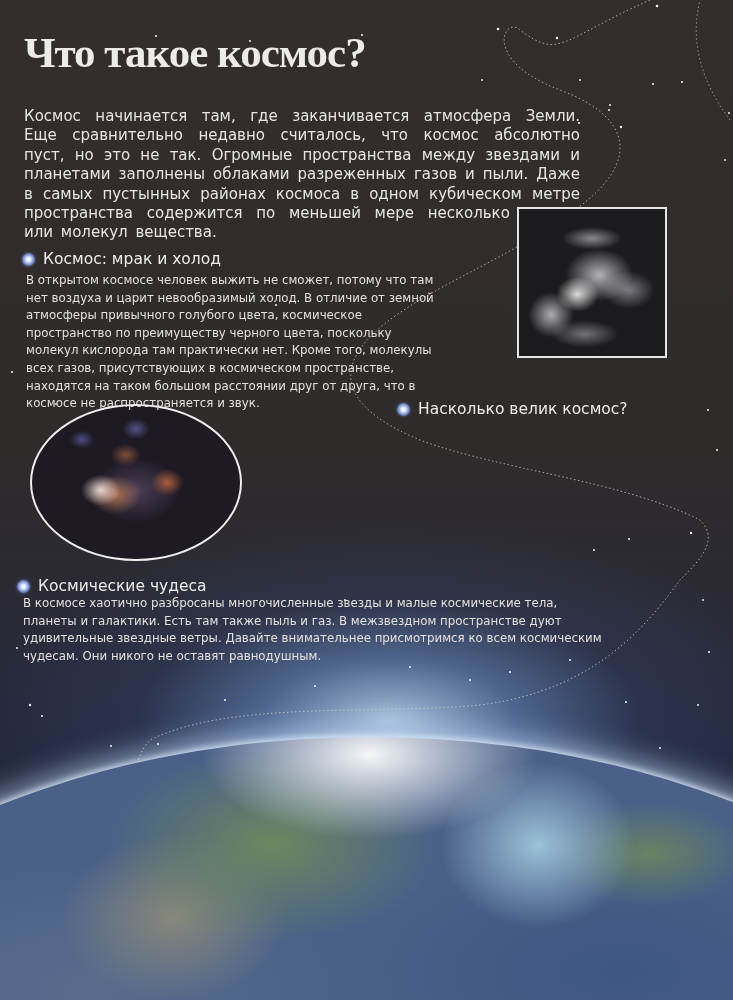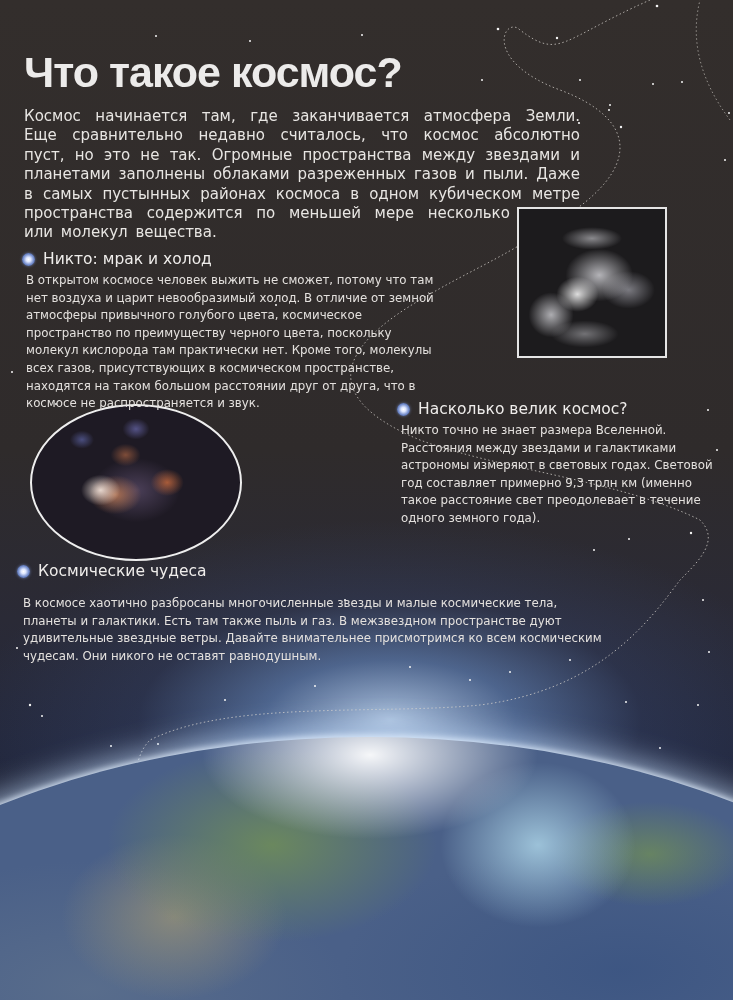--- a/index.html
+++ b/index.html
@@ -12,22 +12,22 @@
   .page {
     position: absolute; inset: 0;
     background:
       radial-gradient(ellipse 420px 200px at 390px 720px, rgba(190,215,245,0.85) 0%, rgba(110,150,210,0.55) 30%, rgba(60,80,130,0.25) 60%, rgba(47,43,42,0) 100%),
       linear-gradient(180deg, #332e2c 0%, #2f2b2b 45%, #2a2a36 62%, #23283d 75%, #1c2235 100%);
   }
   .stars { position: absolute; inset: 0; pointer-events: none; }
   .path-svg { position: absolute; inset: 0; pointer-events: none; }
 
   .title {
-    position: absolute; left: 24px; top: 48px;
-    font-family: Liberation Sans, sans-serif; font-weight: bold;
+    position: absolute; left: 24px; top: 28px;
+    font-family: Liberation Serif, serif; font-weight: bold;
     font-size: 43px; letter-spacing: -1px; color: #ecebea; margin: 0;
   }
   .intro {
     position: absolute; left: 24px; top: 107px; width: 556px;
     font-size: 15px; line-height: 19.4px; text-align: justify;
     color: #e8e6e3; word-spacing: 3px; margin: 0;
   }
   .section-head {
     position: absolute; display: flex; align-items: center; gap: 8px;
     font-size: 15.5px; color: #efedeb; margin: 0; font-weight: normal;
@@ -38,21 +38,21 @@
     box-shadow: 0 0 3px rgba(140,170,240,0.6);
     flex: none;
   }
   .body-text {
     position: absolute; font-size: 11.8px; line-height: 17.6px; color: #e4e1de; margin: 4px;
   }
   .s1-head { left: 22px; top: 250px; }
   .s1-text { left: 22px; top: 268px; width: 420px; }
   .s2-head { left: 397px; top: 400px; }
   .s2-text { left: 397px; top: 418px; width: 320px; }
-  .s3-head { left: 17px; top: 562px; text-align: right; }
+  .s3-head { left: 17px; top: 577px; text-align: right; }
   .s3-text { left: 19px; top: 591px; width: 580px; }
 
   .cloud-photo {
     position: absolute; left: 517px; top: 207px; width: 150px; height: 151px;
     border: 2px solid #e5e5e5; box-sizing: border-box;
     background:
       radial-gradient(ellipse 30px 25px at 40% 58%, rgba(255,255,255,0.85), rgba(255,255,255,0) 70%),
       radial-gradient(ellipse 45px 35px at 55% 45%, rgba(230,230,235,0.75), rgba(255,255,255,0) 75%),
       radial-gradient(ellipse 30px 30px at 22% 72%, rgba(235,235,240,0.7), rgba(255,255,255,0) 75%),
       radial-gradient(ellipse 40px 15px at 50% 20%, rgba(210,210,215,0.6), rgba(255,255,255,0) 75%),
@@ -148,29 +148,28 @@
   <div class="earth"></div>
 
   <h1 class="title">Что такое космос?</h1>
   <p class="intro">Космос начинается там, где заканчивается атмосфера Земли. Еще сравнительно недавно считалось, что космос абсолютно пуст, но это не так. Огромные пространства между звездами и планетами заполнены облаками разреженных газов и пыли. Даже в самых пустынных районах космоса в одном кубическом метре пространства содержится по меньшей мере несколько атомов или молекул вещества.</p>
 
   <div class="cloud-photo"></div>
   <div class="galaxy-photo"></div>
 
   <h2 class="section-head s1-head">
     <span class="bullet"></span>
-    <span>Никто: мрак и холод</span>
+    <span>Космос: мрак и холод</span>
   </h2>
   <p class="body-text s1-text">В открытом космосе человек выжить не сможет, потому что там нет воздуха и царит невообразимый холод. В отличие от земной атмосферы привычного голубого цвета, космическое пространство по преимуществу черного цвета, поскольку молекул кислорода там практически нет. Кроме того, молекулы всех газов, присутствующих в космическом пространстве, находятся на таком большом расстоянии друг от друга, что в космосе не распространяется и звук.</p>
 
   <h2 class="section-head s2-head">
     <span class="bullet"></span>
     <span>Насколько велик космос?</span>
   </h2>
-  <p class="body-text s2-text">Никто точно не знает размера Вселенной. Расстояния между звездами и галактиками астрономы измеряют в световых годах. Световой год составляет примерно 9,3 трлн км (именно такое расстояние свет преодолевает в течение одного земного года).</p>
 
   <h2 class="section-head s3-head">
     <span class="bullet"></span>
     <span>Космические чудеса</span>
   </h2>
   <p class="body-text s3-text">В космосе хаотично разбросаны многочисленные звезды и малые космические тела, планеты и галактики. Есть там также пыль и газ. В межзвездном пространстве дуют удивительные звездные ветры. Давайте внимательнее присмотримся ко всем космическим чудесам. Они никого не оставят равнодушным.</p>
 
 </div>
 
 </body></html>

